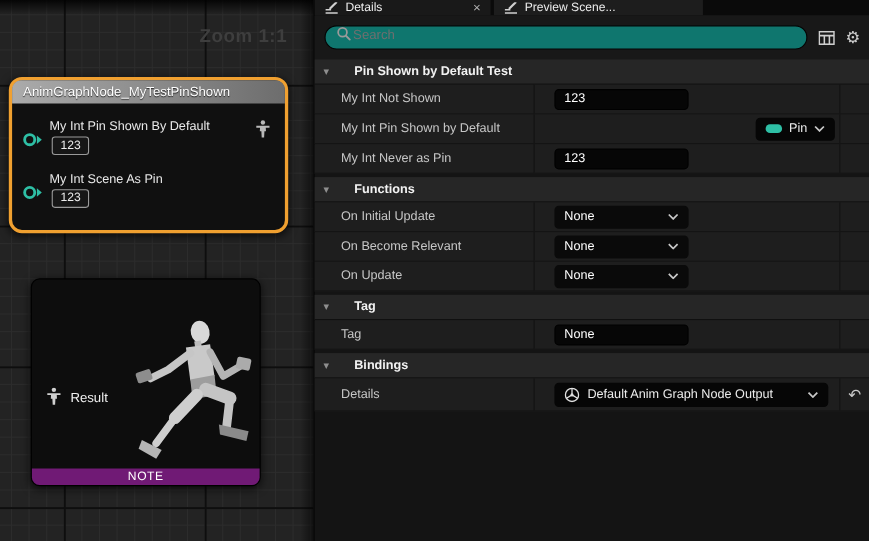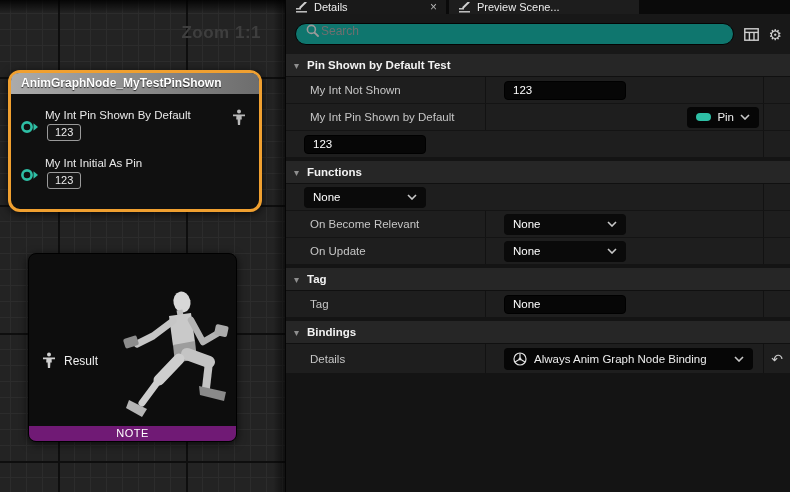--- a/index.html
+++ b/index.html
@@ -25,21 +25,21 @@
     background:linear-gradient(to left, rgba(0,0,0,.55), transparent); pointer-events:none; }
   .zoom-label { position:absolute; top:23px; right:24px; font-size:17px; font-weight:bold;
     color:#3e3e3e; letter-spacing:.5px; }
 
   
   .node-test { position:absolute; left:8px; top:70px; width:254px; height:142px;
     border:3px solid #f0a030; border-radius:12px; background:#101010;
     box-shadow:0 2px 8px rgba(0,0,0,.7); z-index:2; }
   .node-test .titlebar { height:21px; border-radius:8px 8px 0 0;
     background:linear-gradient(to right,#ababab,#6d6d6d);
-    color:#fff; font-weight:bold; font-size:12px; line-height:21px; padding-left:10px;
+    color:#fff; font-weight:normal; font-size:12px; line-height:21px; padding-left:10px;
     text-shadow:0 1px 1px rgba(0,0,0,.75); white-space:nowrap; }
   .pin-icon { position:absolute; left:9px; }
   .pin-label { position:absolute; left:34px; color:#e8e8e8; font-size:11.5px; white-space:nowrap; }
   .pin-value { position:absolute; left:36px; background:#161616; border:1px solid #9a9a9a;
     border-radius:3px; color:#ececec; font-size:11px; padding:1px 7px; line-height:13px; }
   .person-badge { position:absolute; right:13px; top:36px; }
 
   
   .node-output { position:absolute; left:28px; top:253px; width:209px; height:189px;
     background:#0d0d0d; border:1px solid #000; border-radius:8px;
@@ -69,21 +69,21 @@
     border-radius:12px; display:flex; align-items:flex-start; gap:2px; padding:0 10px; }
   .search-pill input { flex:1; background:transparent; border:none; outline:none; color:#dcdcdc;
     font-size:12px; font-family:"Liberation Sans",sans-serif; }
   .search-pill input::placeholder { color:#6f6f6f; }
   .hdr-ico { margin-left:10px; display:flex; align-items:center; }
   .gear { color:#cfcfcf; font-size:15px; line-height:15px; }
 
   .section-header { height:23px; background:#262626; display:flex; align-items:center; gap:8px;
     padding-left:8px; border-bottom:1px solid #101010; }
   .section-header .tri { color:#8f8f8f; font-size:10px; }
-  .section-header .stitle { color:#f2f2f2; font-size:11.5px; font-weight:bold; }
+  .section-header .stitle { color:#f2f2f2; font-size:11.5px; font-weight:bold;margin-left:15px; }
   .section + .section { margin-top:3px; }
 
   .prop-row { height:27px; background:#1e1e1e; border-bottom:1px solid #141414; display:flex; }
   .prop-row.tall { height:30px; }
   .prop-name { width:200px; padding-left:24px; display:flex; align-items:center;
     color:#c6c6c6; font-size:11.5px; border-right:1px solid #121212; }
   .prop-value { flex:1; position:relative; display:flex; align-items:center; padding-left:18px;
     border-right:1px solid #121212; }
   .prop-extra { width:26px; display:flex; align-items:center; justify-content:center; }
   .reset-arrow { color:#c8c8c8; font-size:14px; line-height:14px; }
@@ -120,21 +120,21 @@
       <div class="pin-value" style="top:51px">123</div>
       <svg class="person-badge" width="14" height="17" viewBox="0 0 14 17">
         <circle cx="7" cy="2.4" r="2" fill="#b9b9b9"></circle>
         <path d="M1 5.4h12v1.8H9.6l.2 3.2H8.4l-.3 5.6H5.9l-.3-5.6H4.2l.2-3.2H1z" fill="#b9b9b9"></path>
       </svg>
 
       <svg class="pin-icon" style="top:95px" width="20" height="14" viewBox="0 0 20 14">
         <circle cx="7" cy="7" r="4.6" fill="none" stroke="#2ebfa5" stroke-width="2.6"></circle>
         <path d="M13.5 3.2 L18 7 L13.5 10.8 Z" fill="#2ebfa5"></path>
       </svg>
-      <div class="pin-label" style="top:84px">My Int Initial As Pin</div>
+      <div class="pin-label" style="top:84px">My Int Scene As Pin</div>
       <div class="pin-value" style="top:99px">123</div>
     </div>
 
     <div class="node-output">
 
       <svg class="mannequin" width="126" height="148" viewBox="0 0 126 148">
         <ellipse cx="73" cy="20" rx="8.5" ry="10.5" fill="#d8d8d8" transform="rotate(-12 73 20)"></ellipse>
         <rect x="68" y="28" width="6" height="7" fill="#bdbdbd" transform="rotate(-10 71 31)"></rect>
         <polygon points="60,34 82,31 86,60 64,64" fill="#c9c9c9"></polygon>
         <polygon points="64,63 86,59 88,77 66,81" fill="#9d9d9d"></polygon>
@@ -222,33 +222,35 @@
             <span class="capsule"></span>
             <span>Pin</span>
             <svg width="10" height="6" viewBox="0 0 10 6">
               <path d="M1 1l4 4 4-4" stroke="#c8c8c8" stroke-width="1.6" fill="none"></path>
             </svg>
           </div>
         </div>
         <div class="prop-extra"></div>
       </div>
       <div class="prop-row">
+        <div class="prop-name">My Int Never as Pin</div>
         <div class="prop-value">
           <input class="ue-input" readonly="" value="123" style="">
         </div>
         <div class="prop-extra"></div>
       </div>
     </div>
 
     <div class="section">
       <div class="section-header">
         <span class="tri">▾</span>
         <span class="stitle">Functions</span>
       </div>
       <div class="prop-row">
+        <div class="prop-name">On Initial Update</div>
         <div class="prop-value">
           <div class="ue-select">
             <span>None</span>
             <svg width="10" height="6" viewBox="0 0 10 6">
               <path d="M1 1l4 4 4-4" stroke="#c8c8c8" stroke-width="1.6" fill="none"></path>
             </svg>
           </div>
         </div>
         <div class="prop-extra"></div>
       </div>
@@ -299,21 +301,21 @@
       </div>
       <div class="prop-row tall">
         <div class="prop-name">Details</div>
         <div class="prop-value">
           <div class="binding-dd">
             <svg width="14" height="14" viewBox="0 0 14 14">
               <circle cx="7" cy="7" r="6" fill="none" stroke="#e0e0e0" stroke-width="1.2"></circle>
               <path d="M7 7V1.2 M7 7l5 3 M7 7l-5 3" stroke="#e0e0e0" stroke-width="1.2" fill="none"></path>
               <circle cx="7" cy="7" r="1.4" fill="#e0e0e0"></circle>
             </svg>
-            <span class="blabel">Always Anim Graph Node Binding</span>
+            <span class="blabel">Default Anim Graph Node Output</span>
             <svg width="10" height="6" viewBox="0 0 10 6">
               <path d="M1 1l4 4 4-4" stroke="#c8c8c8" stroke-width="1.6" fill="none"></path>
             </svg>
           </div>
         </div>
         <div class="prop-extra">
           <span class="reset-arrow">↶</span>
         </div>
       </div>
     </div>

